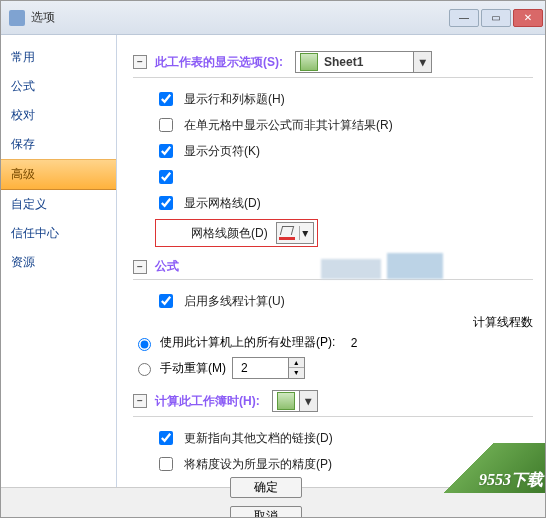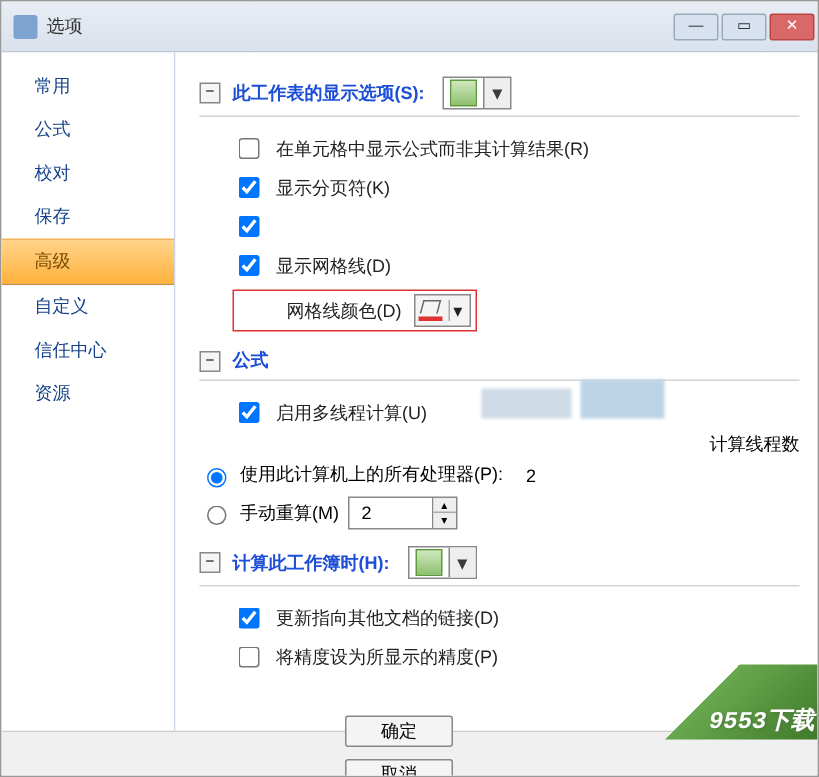--- a/index.html
+++ b/index.html
@@ -5,26 +5,26 @@
   * { box-sizing: border-box; font-family: "Microsoft YaHei", "SimSun", sans-serif; font-size: 12px; }
   body { margin: 0; background: #e8e8e8; }
   .window { width: 546px; height: 518px; background: #fff; position: relative; overflow: hidden; border: 1px solid #999; }
   .titlebar { height: 34px; background: linear-gradient(#e9eef5,#d9e1ec); display:flex; align-items:center; padding-left:8px; color:#333; border-bottom:1px solid #bcc8d8;}
   .titlebar .win-icon { width:16px; height:16px; background:#7fa3d1; margin-right:6px; border-radius:2px;}
   .titlebar .win-btns { margin-left:auto; display:flex; }
   .titlebar .win-btn { width:30px; height:18px; margin-right:2px; background:#d7e1f0; border:1px solid #9ab; border-radius:2px; font-size:10px; text-align:center; line-height:15px;}
   .titlebar .win-btn.close { background:#d96868; color:#fff; border-color:#b44; }
   .body { display:flex; height: calc(100% - 24px - 40px); }
   .sidebar { width:116px; background:#fff; border-right:1px solid #c9d4e4; padding-top:8px;}
-  .sidebar .item { padding:6px 22px; color:#15428b; cursor:pointer; }
+  .sidebar .item { padding:6px 10px; color:#15428b; cursor:pointer; }
   .sidebar .item.active { background: linear-gradient(#ffd48a,#ffb23d); color:#6a3; color:#7a4b00; border-top:1px solid #f0b45a; border-bottom:1px solid #ce8a2f; }
   .main { flex:1; overflow:auto; padding: 8px 12px 8px 16px; background:#fff; }
   .section-header { display:flex; align-items:center; gap:8px; color:#3a3a3a; font-weight:bold; padding:4px 0; border-bottom:1px solid #d4d4d4; margin-bottom:8px; margin-top:4px;}
   .section-header .collapse { width:14px; height:14px; border:1px solid #888; display:inline-flex; align-items:center; justify-content:center; font-size:10px; line-height:10px; color:#555; background:#f5f5f5;}
-  .section-header .label { color:#1d4ed8; margin-right:4px;}
+  .section-header .label { color:#8b5cf6; margin-right:4px;}
   .sheet-select { display:inline-flex; align-items:center; border:1px solid #888; background:#fff; height:22px; }
   .sheet-select .icon { width:18px; height:18px; margin:0 4px; background:linear-gradient(#cfe8c0,#8fc06f); border:1px solid #5d9b3c; }
   .sheet-select .val { padding:0 50px 0 2px; }
   .sheet-select .dd { width:18px; height:20px; border-left:1px solid #888; display:flex; align-items:center; justify-content:center; background:#eee;}
   .opt-row { display:flex; align-items:center; gap:8px; padding:3px 0 3px 22px; color:#222; }
   .opt-row input[type=checkbox] { width:14px; height:14px; }
   .opt-row.red { outline:1px solid #d33; outline-offset:-1px; padding-left:36px; padding-right:4px; display:inline-flex; margin-left:22px;}
   .opt-row.red-wrap { padding-left:0; }
   .color-btn { display:inline-flex; align-items:center; border:1px solid #888; height:22px; background:#f4f4f4; padding:0 2px;}
   .color-btn .bucket { width:16px; height:14px; display:inline-block; position:relative;}
@@ -35,21 +35,21 @@
   .sub2 { padding-left: 68px; }
   .radio-row { display:flex; align-items:center; gap:6px; padding:3px 0;}
   .radio-row input[type=radio]{ width:13px; height:13px;}
   .numbox { display:inline-flex; border:1px solid #888; height:22px; align-items:center; background:#fff;}
   .numbox .val { padding:0 40px 0 8px;}
   .numbox .spin { width:16px; display:flex; flex-direction:column; border-left:1px solid #888;}
   .numbox .spin div { height:10px; font-size:8px; text-align:center; background:#eee; border-bottom:1px solid #aaa;}
   .smudge { position:absolute; background:#cfdce8; filter:blur(1px);}
   .footer { height:40px; background:#f0f0f0; border-top:1px solid #ccc; display:flex; justify-content:flex-end; align-items:center; padding-right:14px; gap:8px;flex-direction:column;}
   .footer button { width:72px; height:24px; background:#f4f4f4; border:1px solid #888; border-radius:2px; cursor:pointer;}
-  .watermark { position:absolute; right:2px; bottom:26px; font-style:italic; font-size:16px; color:#fff; text-shadow:1px 1px 2px #4a7a3a; font-family: Liberation Mono, monospace; font-weight:bold;}
+  .watermark { position:absolute; right:2px; bottom:26px; font-style:italic; font-size:16px; color:#fff; text-shadow:1px 1px 2px #4a7a3a; font-family: Liberation Serif, serif; font-weight:bold;}
   .corner { position:absolute; right:0; bottom:24px; width:120px; height:50px; background:linear-gradient(135deg, transparent 40%, #6aa84f 40%, #3e7a2a 100%);}
 </style>
 </head>
 <body>
 
 <div class="window">
 
   <div class="titlebar">
     <span class="win-icon"></span>
     <span>选项</span>
@@ -72,24 +72,29 @@
       <div class="item">资源</div>
     </div>
 
     <div class="main">
 
       <div class="section-header">
         <span class="collapse">−</span>
         <span class="label">此工作表的显示选项(S):</span>
         <span class="sheet-select">
           <span class="icon"></span>
+          <span class="val">Sheet1</span>
           <span class="dd">▾</span>
         </span>
       </div>
 
+      <div class="opt-row">
+        <input type="checkbox" checked="" style="">
+        <span>显示行和列标题(H)</span>
+      </div>
       <div class="opt-row">
         <input type="checkbox" style="">
         <span>在单元格中显示公式而非其计算结果(R)</span>
       </div>
       <div class="opt-row">
         <input type="checkbox" checked="" style="">
         <span>显示分页符(K)</span>
       </div>
       <div class="opt-row">
         <input type="checkbox" checked="" style="">

